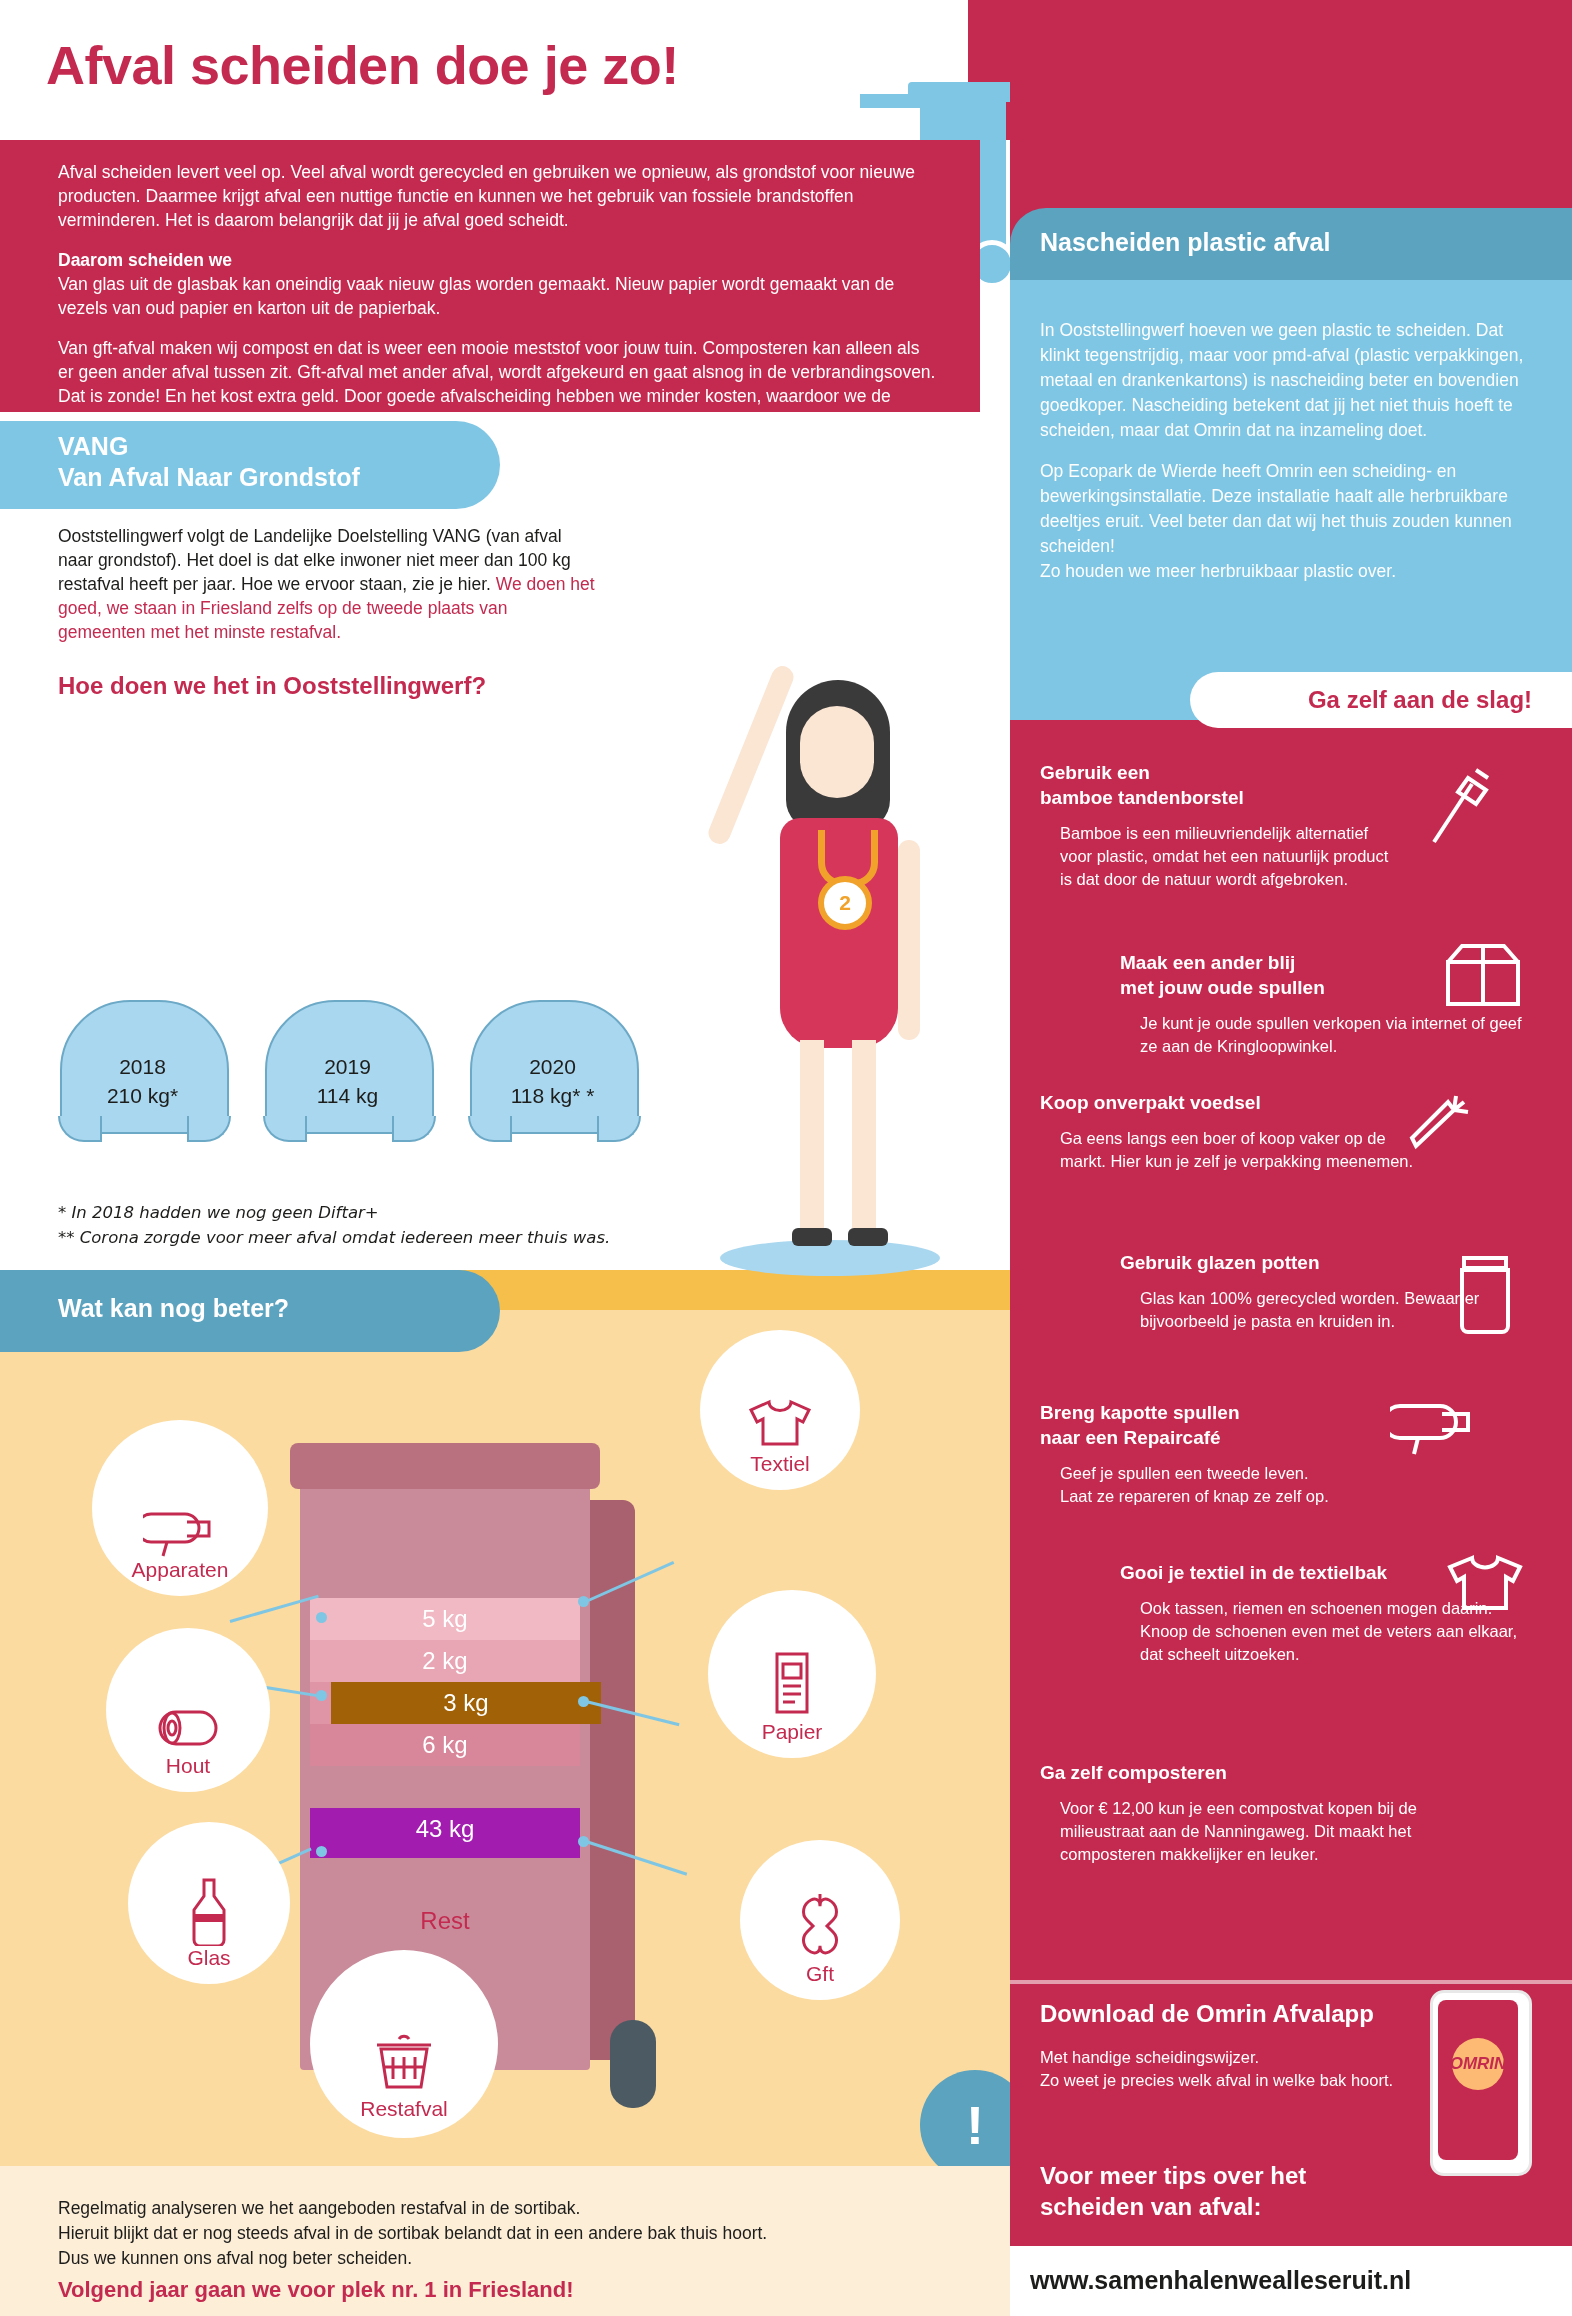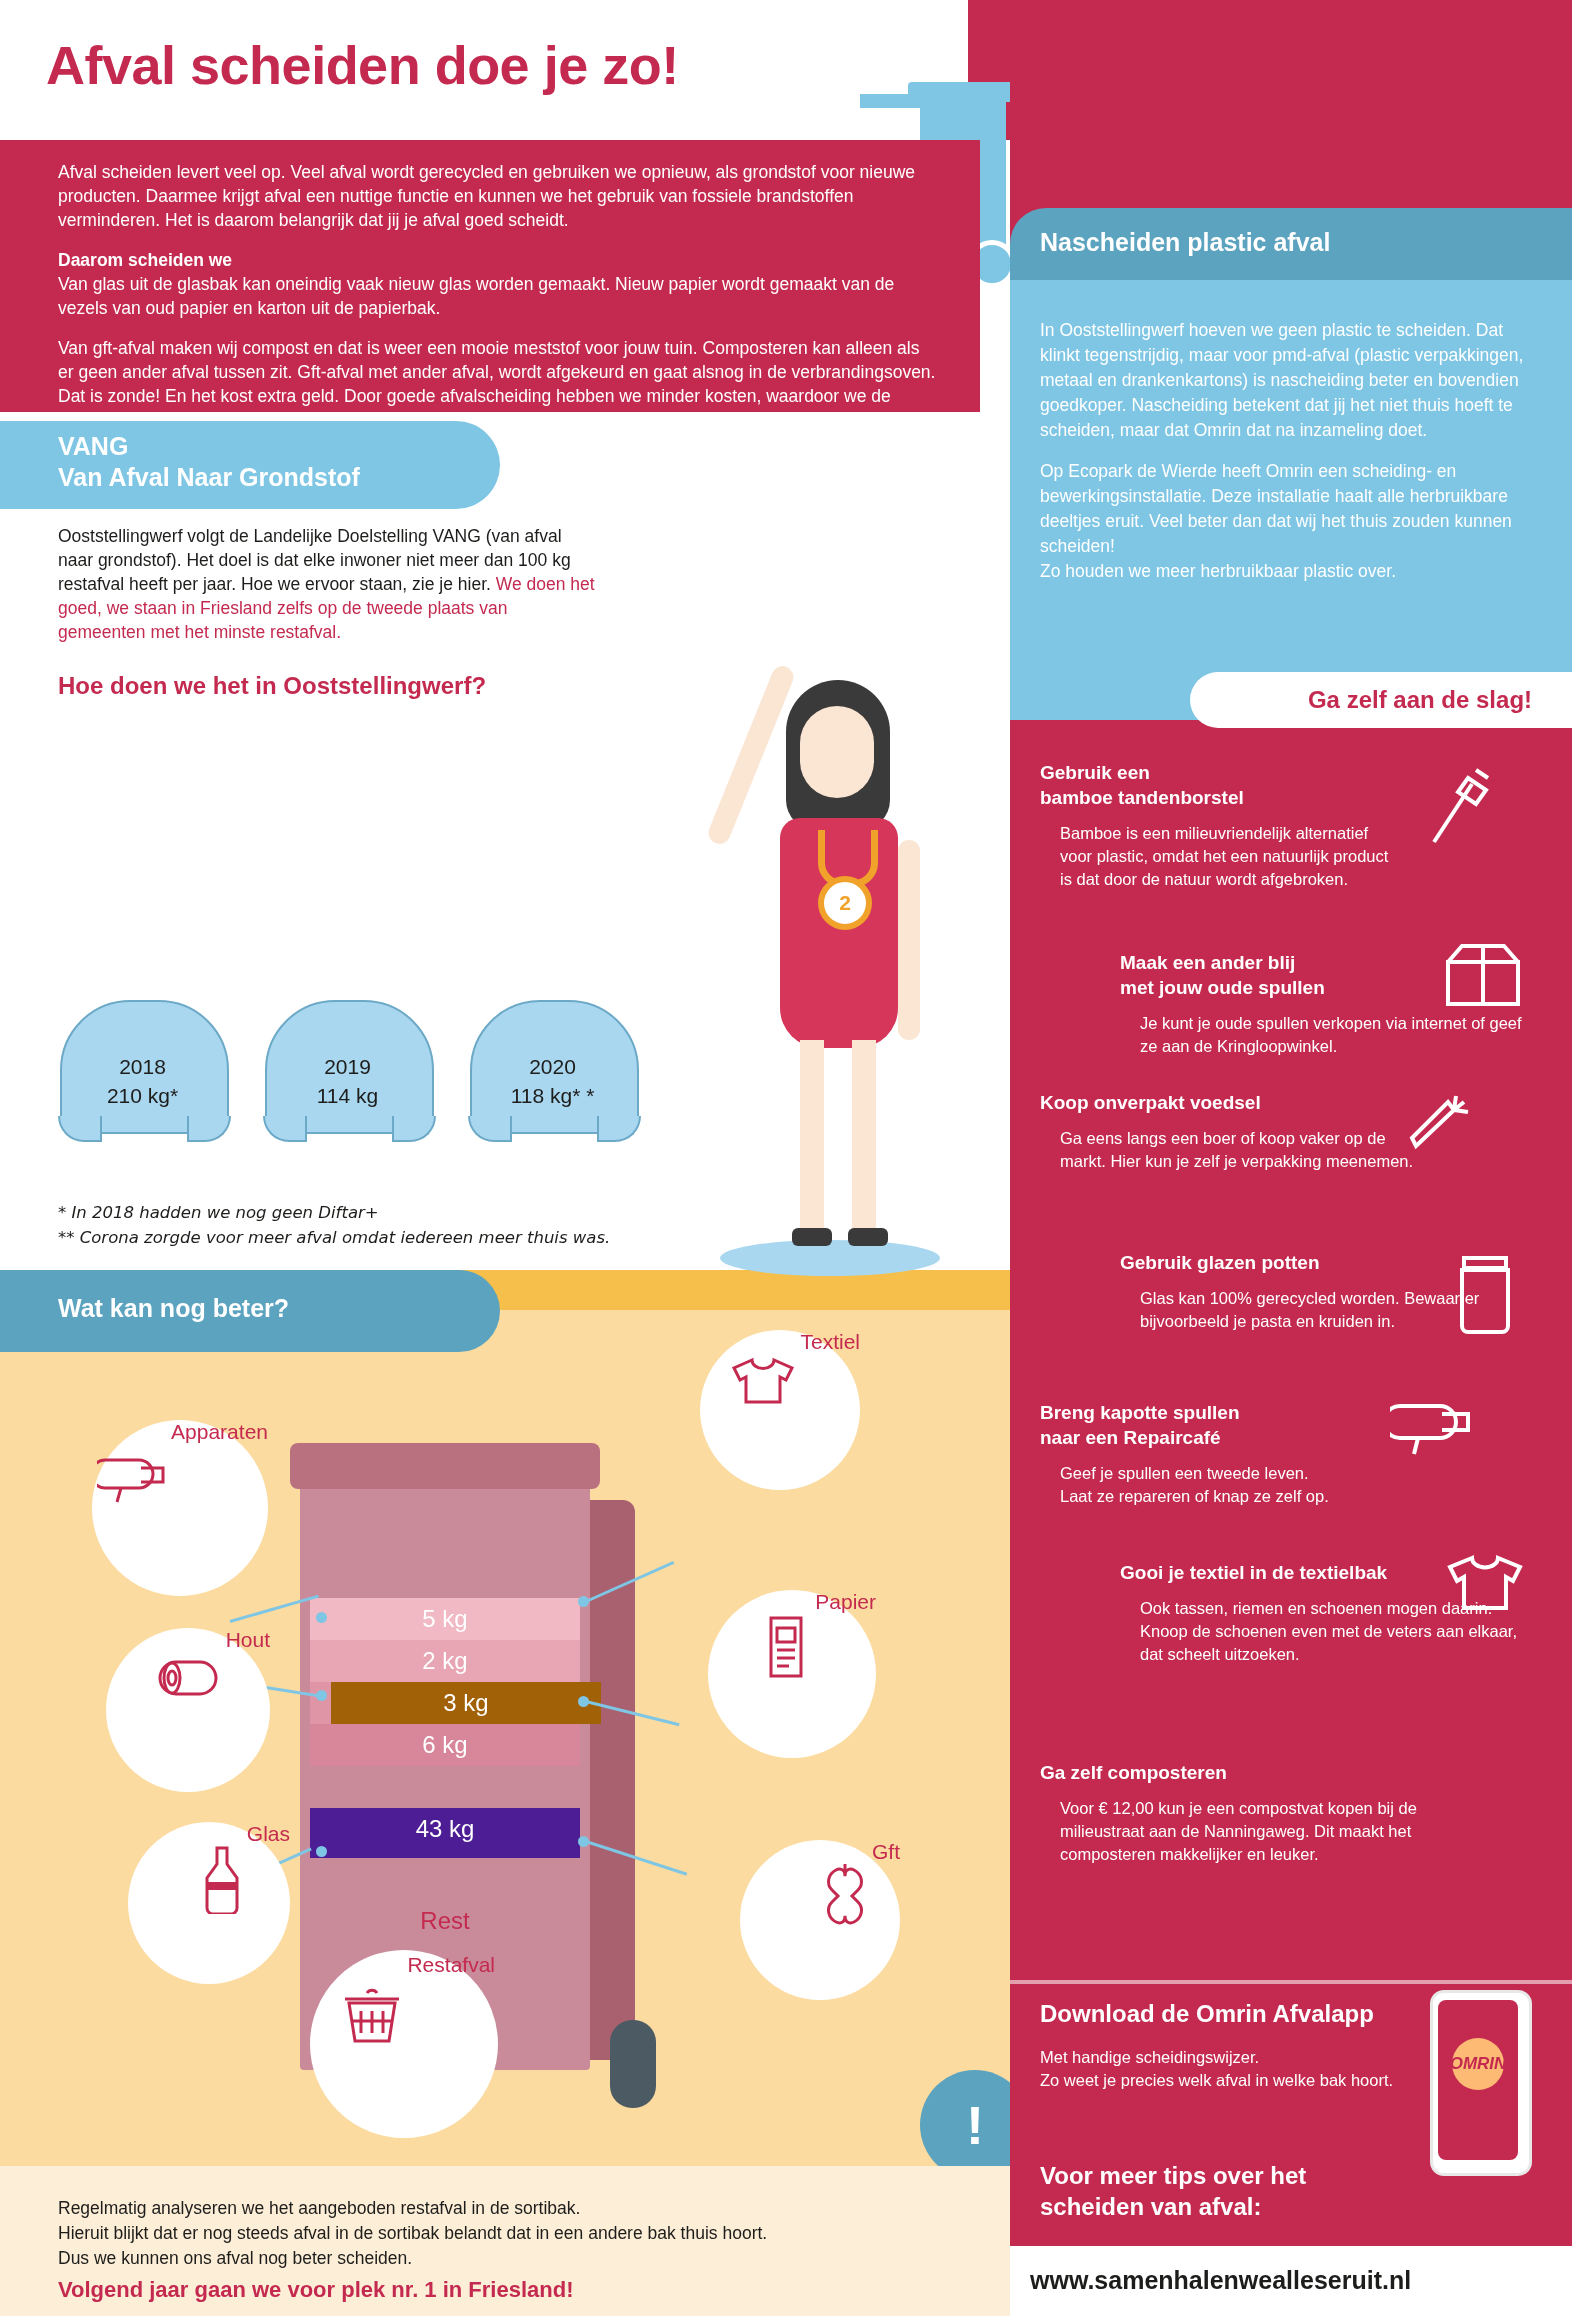--- a/index.html
+++ b/index.html
@@ -64,21 +64,21 @@
   #bin{left:300px;top:1470px;width:290px;height:600px;background:#c98b9a;border-radius:10px 10px 4px 4px;}
   #bin-lid{left:290px;top:1443px;width:310px;height:46px;background:#b9717f;border-radius:8px;}
   #bin-shadow{left:575px;top:1500px;width:60px;height:560px;background:#a9616f;border-radius:0 12px 12px 0;}
   #bin-wheel{left:610px;top:2020px;width:46px;height:88px;background:#4b5a63;border-radius:22px;}
   .slab{position:absolute;left:310px;width:270px;text-align:center;
         font-size:24px;color:#fff;line-height:1.0;}
   .slab .val{display:block;padding-top:9px;}
 
   
   .bubble{position:absolute;border-radius:50%;background:#fff;
-    display:flex;justify-content:flex-end;}
+    display:flex;flex-direction:column;align-items:center;justify-content:flex-end;}
   .bubble .cap{font-size:21px;color:#c42a4f;padding-bottom:14px;}
   .conn{position:absolute;height:3px;background:#7ec6e4;transform-origin:left center;}
   .dot{position:absolute;width:11px;height:11px;border-radius:50%;background:#7ec6e4;}
 
   
   #cream-zone{left:0;top:2166px;width:1010px;height:150px;background:#fdeed8;}
   #cream-text{left:58px;top:2196px;width:880px;font-size:17.5px;line-height:25px;}
   #cream-text .big{color:#c42a4f;font-weight:bold;font-size:22px;display:block;padding-top:6px;}
 
   
@@ -224,21 +224,21 @@
   </div>
 <div class="slab" style="top:1682px;height:42px;background:#e095a6;">
   <span class="val">5 kg</span>
   </div>
 <div class="slab" style="top:1724px;height:42px;background:#d8869a;">
   <span class="val">6 kg</span>
   </div>
 <div class="slab" style="top:1682px;height:42px;background:#a16207;margin-left:21px;">
   <span class="val">3 kg</span>
   </div>
-<div class="slab" style="top:1808px;height:50px;background:#4c1d95;">
+<div class="slab" style="top:1808px;height:50px;background:#a21caf;">
   <span class="val">43 kg</span>
   </div>
 <div class="slab" style="top:1900px;height:40px;background:transparent;color:#c42a4f;">
   <span class="val">Rest</span>
   </div>
 
 <div class="conn" style="left:230px;top:1620px;width:92px;transform:rotate(-16deg);"></div>
 <div class="dot" style="left:316px;top:1612px;"></div>
 <div class="conn" style="left:228px;top:1680px;width:92px;transform:rotate(9deg);"></div>
 <div class="dot" style="left:316px;top:1690px;"></div>

